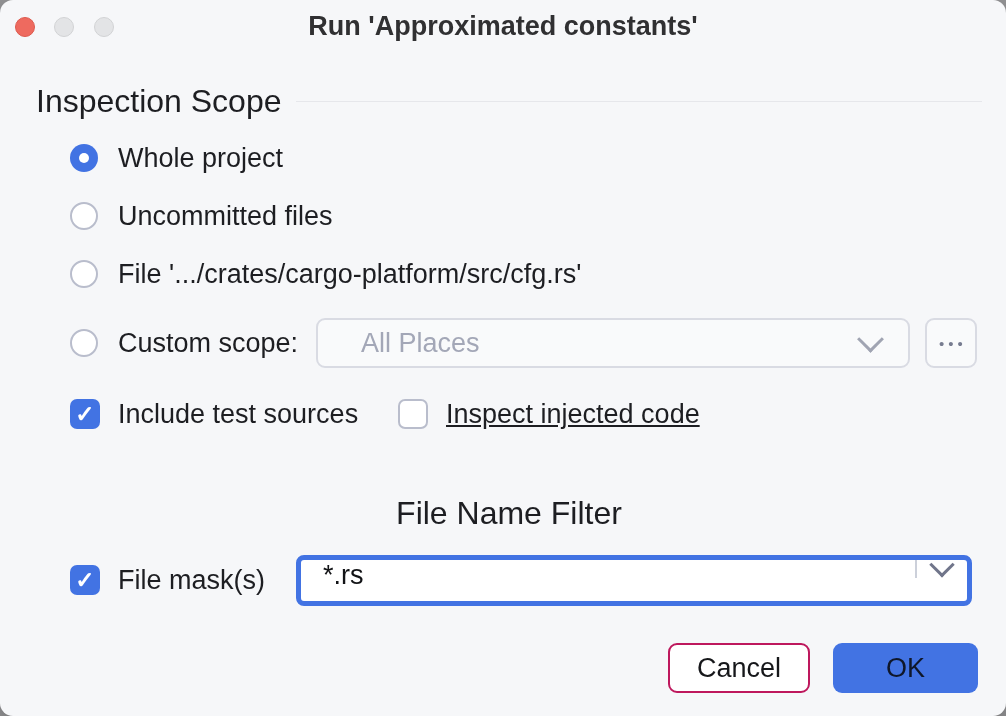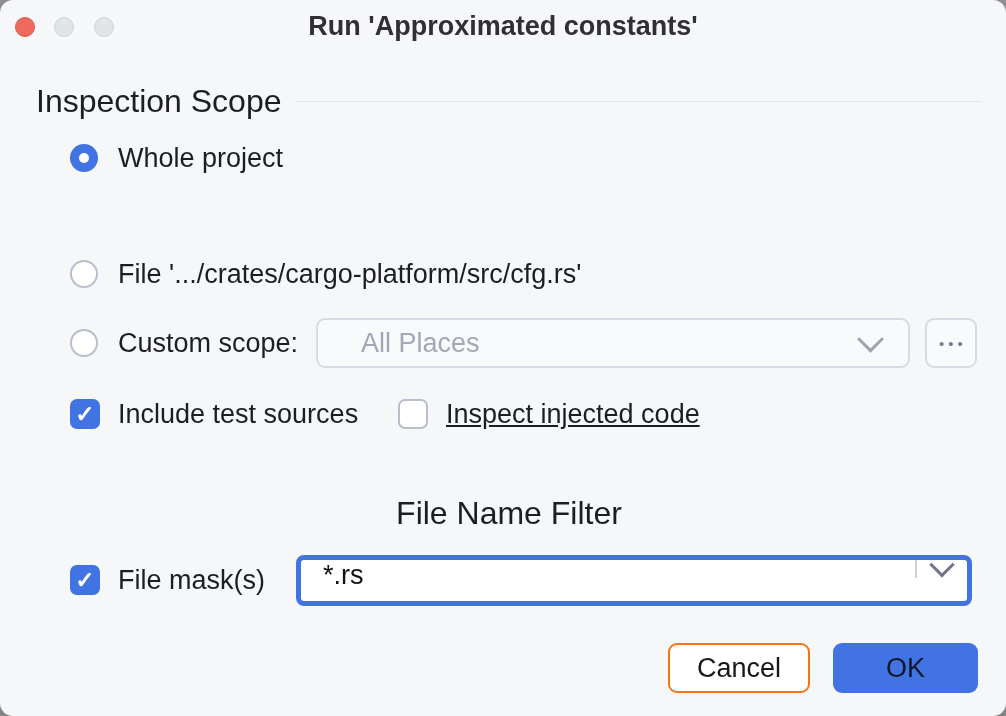--- a/index.html
+++ b/index.html
@@ -75,21 +75,21 @@
     font-family:"Liberation Sans",sans-serif;font-size:27px;color:#121316;padding:0 0 0 22px;min-width:0;
   }
   .mask-combo .dropdown-cell{
     width:50px;flex:none;border-left:2px solid #ccd0da;
     display:flex;align-items:center;justify-content:center;
   }
   .mask-combo .chev{border-color:#70758a;width:15px;height:15px;border-right-width:3px;border-bottom-width:3px;}
   
   .btn{position:absolute;top:643px;height:50px;box-sizing:border-box;border-radius:9px;
        display:flex;align-items:center;justify-content:center;font-size:27px;cursor:default;}
-  #btn-cancel{left:668px;width:142px;background:#ffffff;border:2px solid #f97316;color:#16171a;}
+  #btn-cancel{left:668px;width:142px;background:#ffffff;border:2px solid #be185d;color:#16171a;}
   #btn-ok{left:833px;width:145px;background:var(--accent);color:#0f172a;}
 </style>
 </head>
 <body>
 
 <div class="dialog">
 
   <div class="titlebar">
     <span class="light red"></span>
     <span class="light gray g1"></span>
@@ -100,20 +100,24 @@
   <div class="section-header" id="sec-scope">
     <span class="label">Inspection Scope</span>
     <span class="line"></span>
   </div>
 
   <div class="radio-row" id="row-whole">
     <span class="radio on"></span>
     <span>Whole project</span>
   </div>
 
+  <div class="radio-row" id="row-uncommitted">
+    <span class="radio off"></span>
+    <span>Uncommitted files</span>
+  </div>
 
   <div class="radio-row" id="row-file">
     <span class="radio off"></span>
     <span>File '.../crates/cargo-platform/src/cfg.rs'</span>
   </div>
 
   <div class="radio-row" id="row-custom">
     <span class="radio off"></span>
     <span>Custom scope:</span>
   </div>

